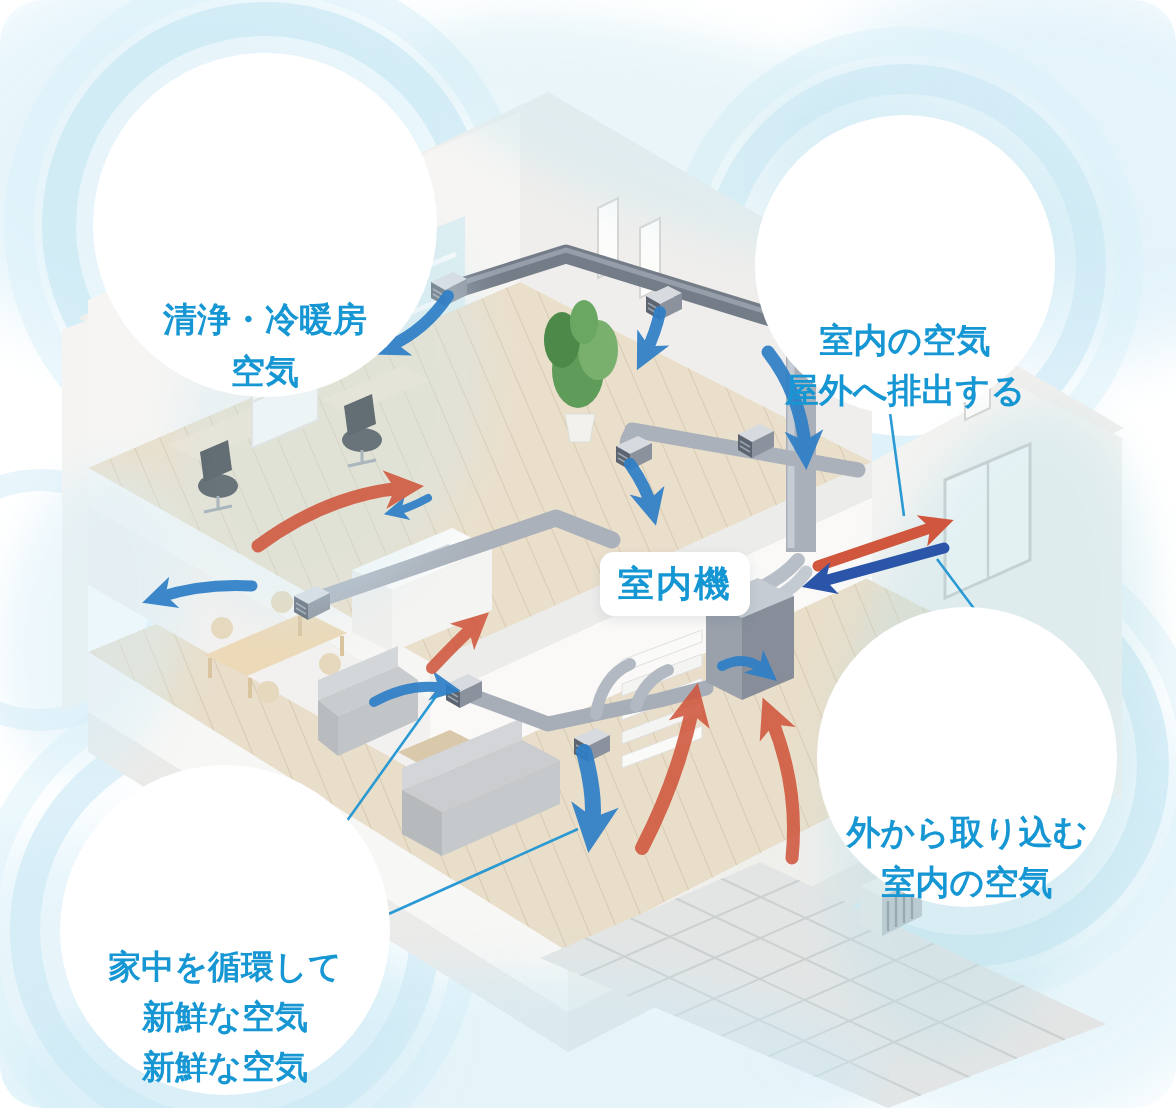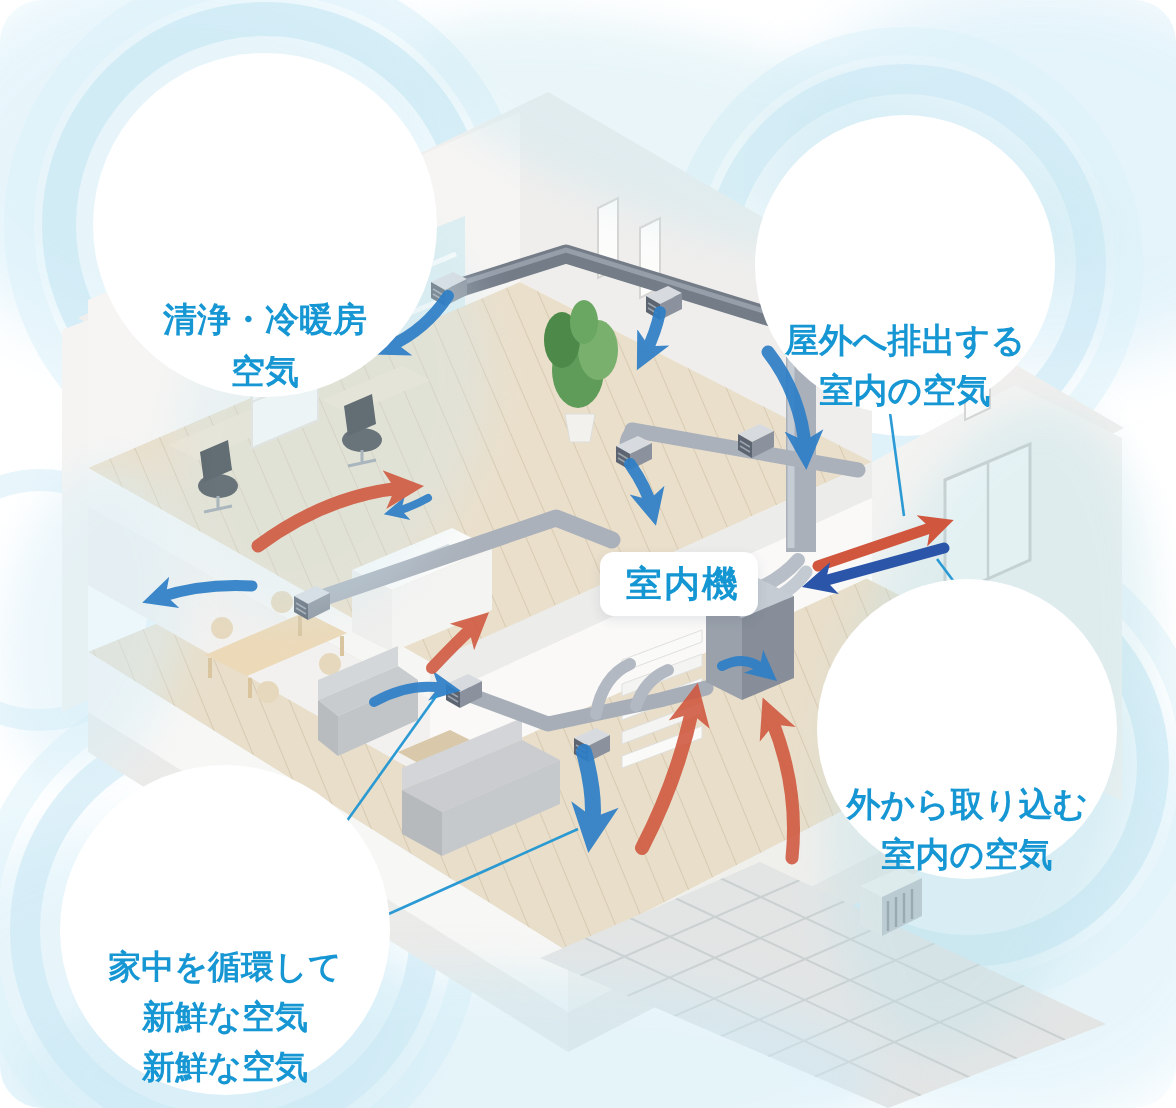--- a/index.html
+++ b/index.html
@@ -15,21 +15,21 @@
     text-align:center;color:#1697d4;font-weight:700;
   }
   .bubble span{display:block;white-space:nowrap;}
   .bubble-lg{font-size:34px;line-height:52px;}
   .bubble-md{font-size:34px;line-height:50px;}
   .unit-label{
     position:absolute;left:600px;top:552px;width:150px;height:64px;
     background:#ffffff;border-radius:14px;
     box-shadow:0 4px 12px rgba(40,70,100,.10);
     display:flex;align-items:center;justify-content:center;
-    color:#1496d3;font-size:36px;font-weight:700;letter-spacing:2px;padding-left:8px;
+    color:#1496d3;font-size:36px;font-weight:700;letter-spacing:2px;
   }
 </style>
 </head>
 <body>
 
 <div class="stage">
 
 <svg width="1176" height="1108" viewBox="0 0 1176 1108">
   <defs>
     <filter id="soft" x="-60%" y="-60%" width="220%" height="220%">
@@ -271,31 +271,31 @@
     <line x1="373" y1="921" x2="578" y2="829"></line>
   </g>
 </svg>
 
 <div class="bubble bubble-lg" style="left:93px;top:53px;width:344px;height:344px;">
   <span>清浄・冷暖房</span>
   <span>空気</span>
 </div>
 
 <div class="bubble bubble-md" style="left:755px;top:115px;width:300px;height:300px;">
+  <span>室内の空気</span>
   <span>屋外へ排出する</span>
-  <span>室内の空気</span>
 </div>
 
 <div class="bubble bubble-md" style="left:60px;top:765px;width:330px;height:330px;font-size:33px;font-family:Liberation Mono, monospace;">
   <span>家中を循環して</span>
   <span>新鮮な空気</span>
   <span>新鮮な空気</span>
 </div>
 
-<div class="bubble bubble-md" style="left:817px;top:579px;width:300px;height:300px;">
+<div class="bubble bubble-md" style="left:817px;top:607px;width:300px;height:300px;">
   <span>外から取り込む</span>
   <span>室内の空気</span>
 </div>
 
 <div class="unit-label">
   <span>室内機</span>
 </div>
 
 </div>
 

